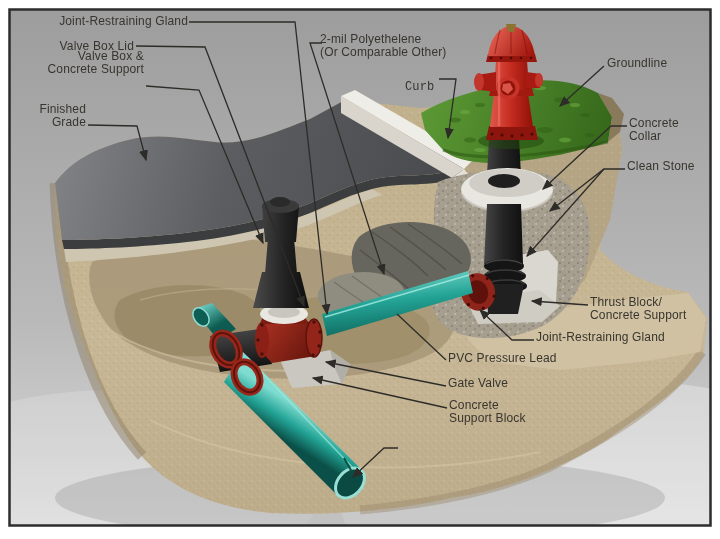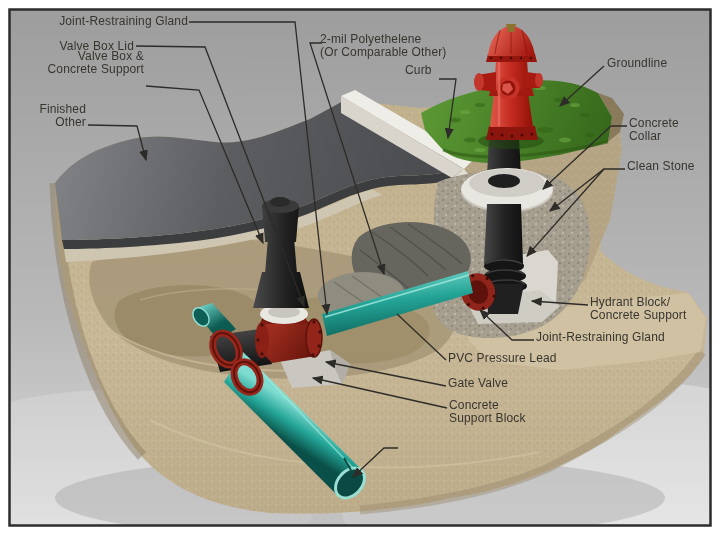--- a/index.html
+++ b/index.html
@@ -23,21 +23,21 @@
     color:var(--label_text);
     white-space:pre-line;
     letter-spacing:.15px;
   }
   .ra{text-align:right;}
   .l-jrg-top{left:40px;top:15px;width:148px;}
   .l-valve-box-lid{left:20px;top:40px;width:114px;}
   .l-valve-box-support{left:18px;top:50px;width:126px;}
   .l-finished-grade{left:20px;top:103px;width:66px;}
   .l-8mil{left:320px;top:33px;}
-  .l-curb{left:405px;top:64px;}
+  .l-curb{left:405px;top:81px;font-family:Liberation Mono, monospace;}
   .l-groundline{left:607px;top:57px;}
   .l-concrete-collar{left:629px;top:117px;}
   .l-clean-stone{left:627px;top:160px;}
   .l-thrust{left:590px;top:296px;}
   .l-jrg-right{left:536px;top:331px;}
   .l-pvc-lead{left:448px;top:352px;}
   .l-gate-valve{left:448px;top:377px;}
   .l-support-block{left:449px;top:399px;}
   .l-pvc-main{left:388px;top:441px;}
 </style>
@@ -387,29 +387,29 @@
 
   <rect x="9.5" y="9.5" width="701" height="516" fill="none" stroke="var(--frame)" stroke-width="2.5"></rect>
 </svg>
 
 <div class="labels">
   <div class="lbl ra l-jrg-top">Joint-Restraining Gland</div>
   <div class="lbl ra l-valve-box-lid">Valve Box Lid</div>
   <div class="lbl ra l-valve-box-support">Valve Box &amp;
 Concrete Support</div>
   <div class="lbl ra l-finished-grade">Finished
-Other</div>
+Grade</div>
   <div class="lbl l-8mil">2-mil Polyethelene
 (Or Comparable Other)</div>
   <div class="lbl l-curb">Curb</div>
   <div class="lbl l-groundline">Groundline</div>
   <div class="lbl l-concrete-collar">Concrete
 Collar</div>
   <div class="lbl l-clean-stone">Clean Stone</div>
-  <div class="lbl l-thrust">Hydrant Block/
+  <div class="lbl l-thrust">Thrust Block/
 Concrete Support</div>
   <div class="lbl l-jrg-right">Joint-Restraining Gland</div>
   <div class="lbl l-pvc-lead">PVC Pressure Lead</div>
   <div class="lbl l-gate-valve">Gate Valve</div>
   <div class="lbl l-support-block">Concrete
 Support Block</div>
 </div>
 
 </div>
 

